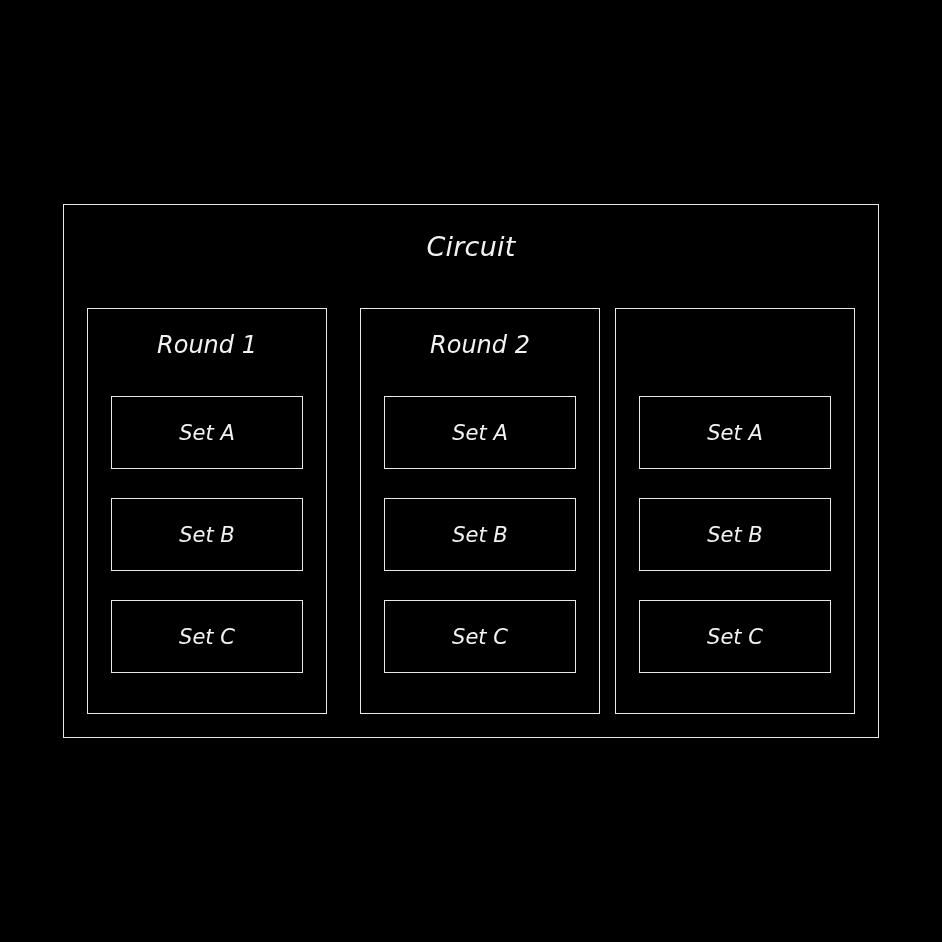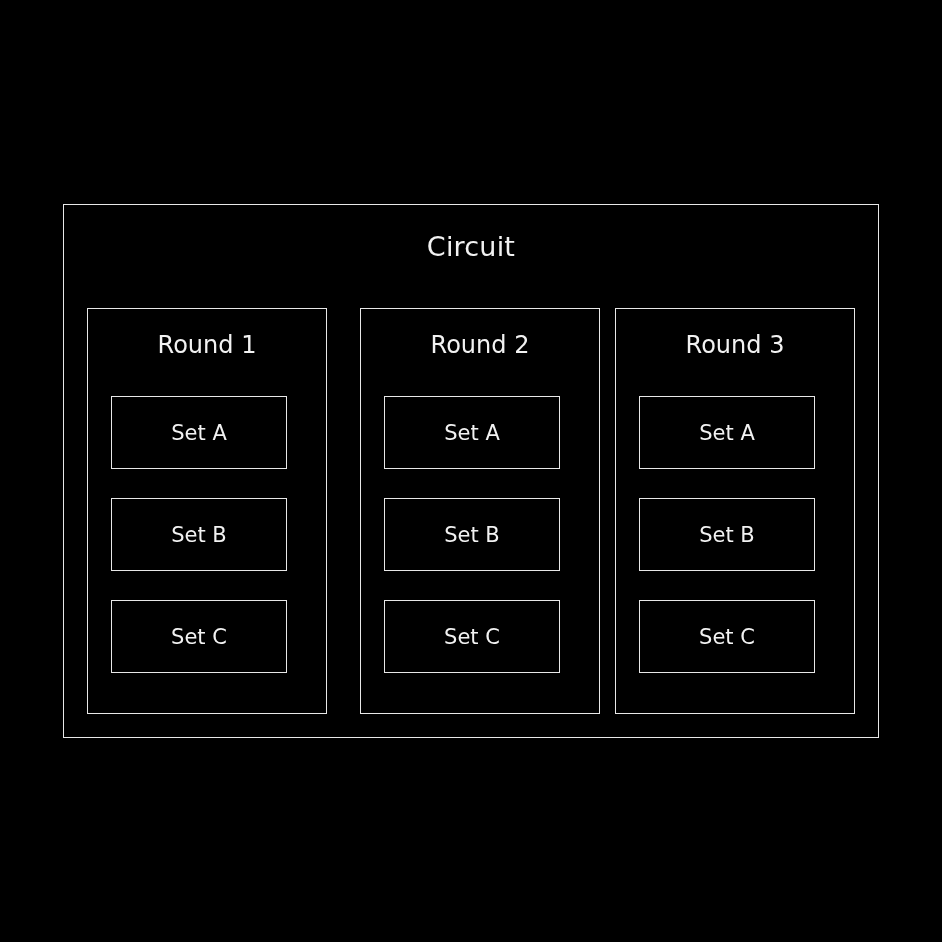--- a/index.html
+++ b/index.html
@@ -1,24 +1,24 @@
 <!DOCTYPE html>
 <html><head>
   <meta charset="utf-8">
   <style>
     html, body { margin: 0; padding: 0; background: #000000; }
     body { width: 942px; height: 942px; position: relative; overflow: hidden;
            font-family: "DejaVu Sans", "Liberation Sans", sans-serif; color: #f2f2f2; }
-    .box { position: absolute; border: 1.5px solid #e8e8e8; box-sizing: border-box; }
+    .box { position: absolute; border: 1.5px solid #e8e8e8; box-sizing: border-box; font-style: italic; }
     .circuit { left: 63px; top: 204px; width: 816px; height: 534px; }
     .circuit-title { position: absolute; left: 0; right: 0; top: 26px; text-align: center;
                      font-size: 27px; letter-spacing: 0.2px; }
     .round { top: 103px; width: 240px; height: 406px; }
     .round-title { position: absolute; left: 0; right: 0; top: 22px; text-align: center; font-size: 24px; }
-    .set { left: 23px; width: 176px; height: 73px; display: flex; align-items: center; justify-content: center;
+    .set { left: 23px; width: 192px; height: 73px; display: flex; align-items: center; justify-content: center;
            font-size: 21px; }
   </style>
 </head>
 <body>
 
 <div class="box circuit">
   <div class="circuit-title">Circuit</div>
 
   <div class="box round" style="left:23px;">
     <div class="round-title">Round 1</div>
@@ -28,18 +28,17 @@
   </div>
 
   <div class="box round" style="left:296px;">
     <div class="round-title">Round 2</div>
     <div class="box set" style="top:87px;">Set A</div>
     <div class="box set" style="top:189px;">Set B</div>
     <div class="box set" style="top:291px;">Set C</div>
   </div>
 
   <div class="box round" style="left:551px;">
-    <div class="round-title">Round 3</div>
     <div class="box set" style="top:87px;">Set A</div>
     <div class="box set" style="top:189px;">Set B</div>
     <div class="box set" style="top:291px;">Set C</div>
   </div>
 </div>
 
 </body></html>

